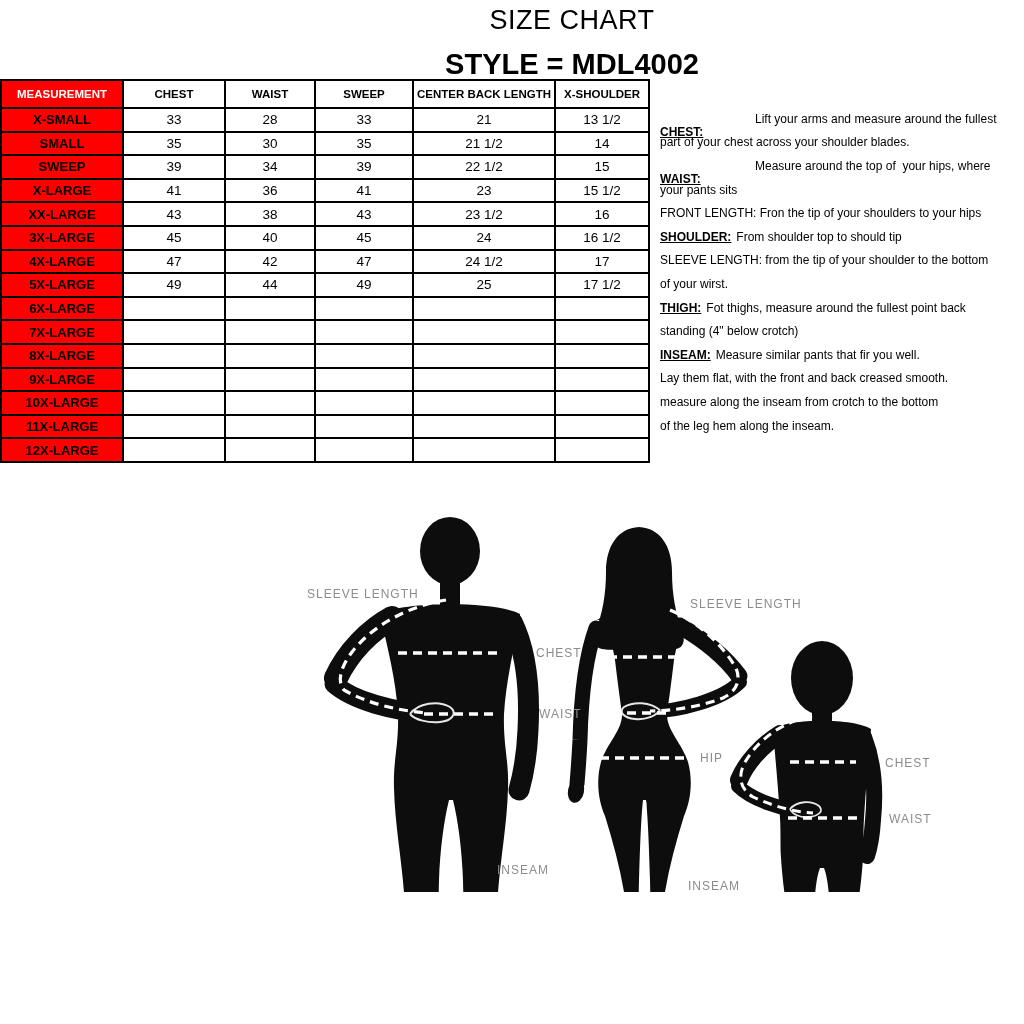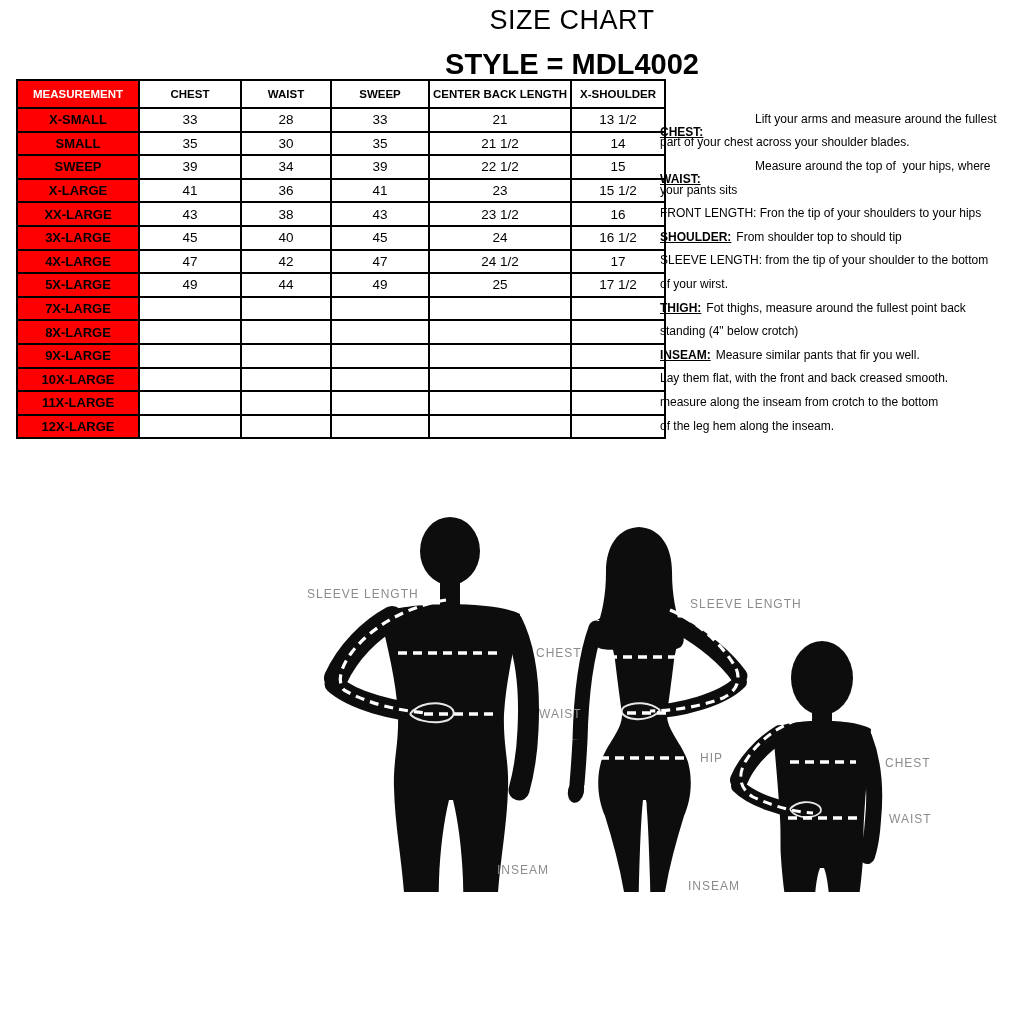--- a/index.html
+++ b/index.html
@@ -12,21 +12,21 @@
   .title1 {
     position:absolute; left:572px; top:5px; transform:translateX(-50%);
     font-size:27px; font-weight:400; letter-spacing:.5px; white-space:nowrap;
   }
   .title2 {
     position:absolute; left:572px; top:48px; transform:translateX(-50%);
     font-size:29px; font-weight:700; white-space:nowrap;
   }
   
   table.size-table {
-    position:absolute; left:16px; top:79px; width:648px;
+    position:absolute; left:0; top:79px; width:648px;
     border-collapse:collapse; table-layout:fixed;
   }
   .size-table th, .size-table td {
     border:2px solid #000; text-align:center; vertical-align:middle;
     padding:0; overflow:hidden; white-space:nowrap;
   }
   .size-table thead tr { height:28px; }
   .size-table tbody tr { height:23.6px; }
   .size-table th { font-size:11.5px; font-weight:700; background:#fff; }
   .size-table th.measure-col { background:var(--red); color:#fff; }
@@ -137,20 +137,28 @@
           <td>24 1/2</td>
           <td>17</td>
         </tr>
         <tr>
           <td class="size-col">5X-LARGE</td>
           <td>49</td>
           <td>44</td>
           <td>49</td>
           <td>25</td>
           <td>17 1/2</td>
+        </tr>
+        <tr>
+          <td class="size-col">6X-LARGE</td>
+          <td></td>
+          <td></td>
+          <td></td>
+          <td></td>
+          <td></td>
         </tr>
         <tr>
           <td class="size-col">7X-LARGE</td>
           <td></td>
           <td></td>
           <td></td>
           <td></td>
           <td></td>
         </tr>
         <tr>

